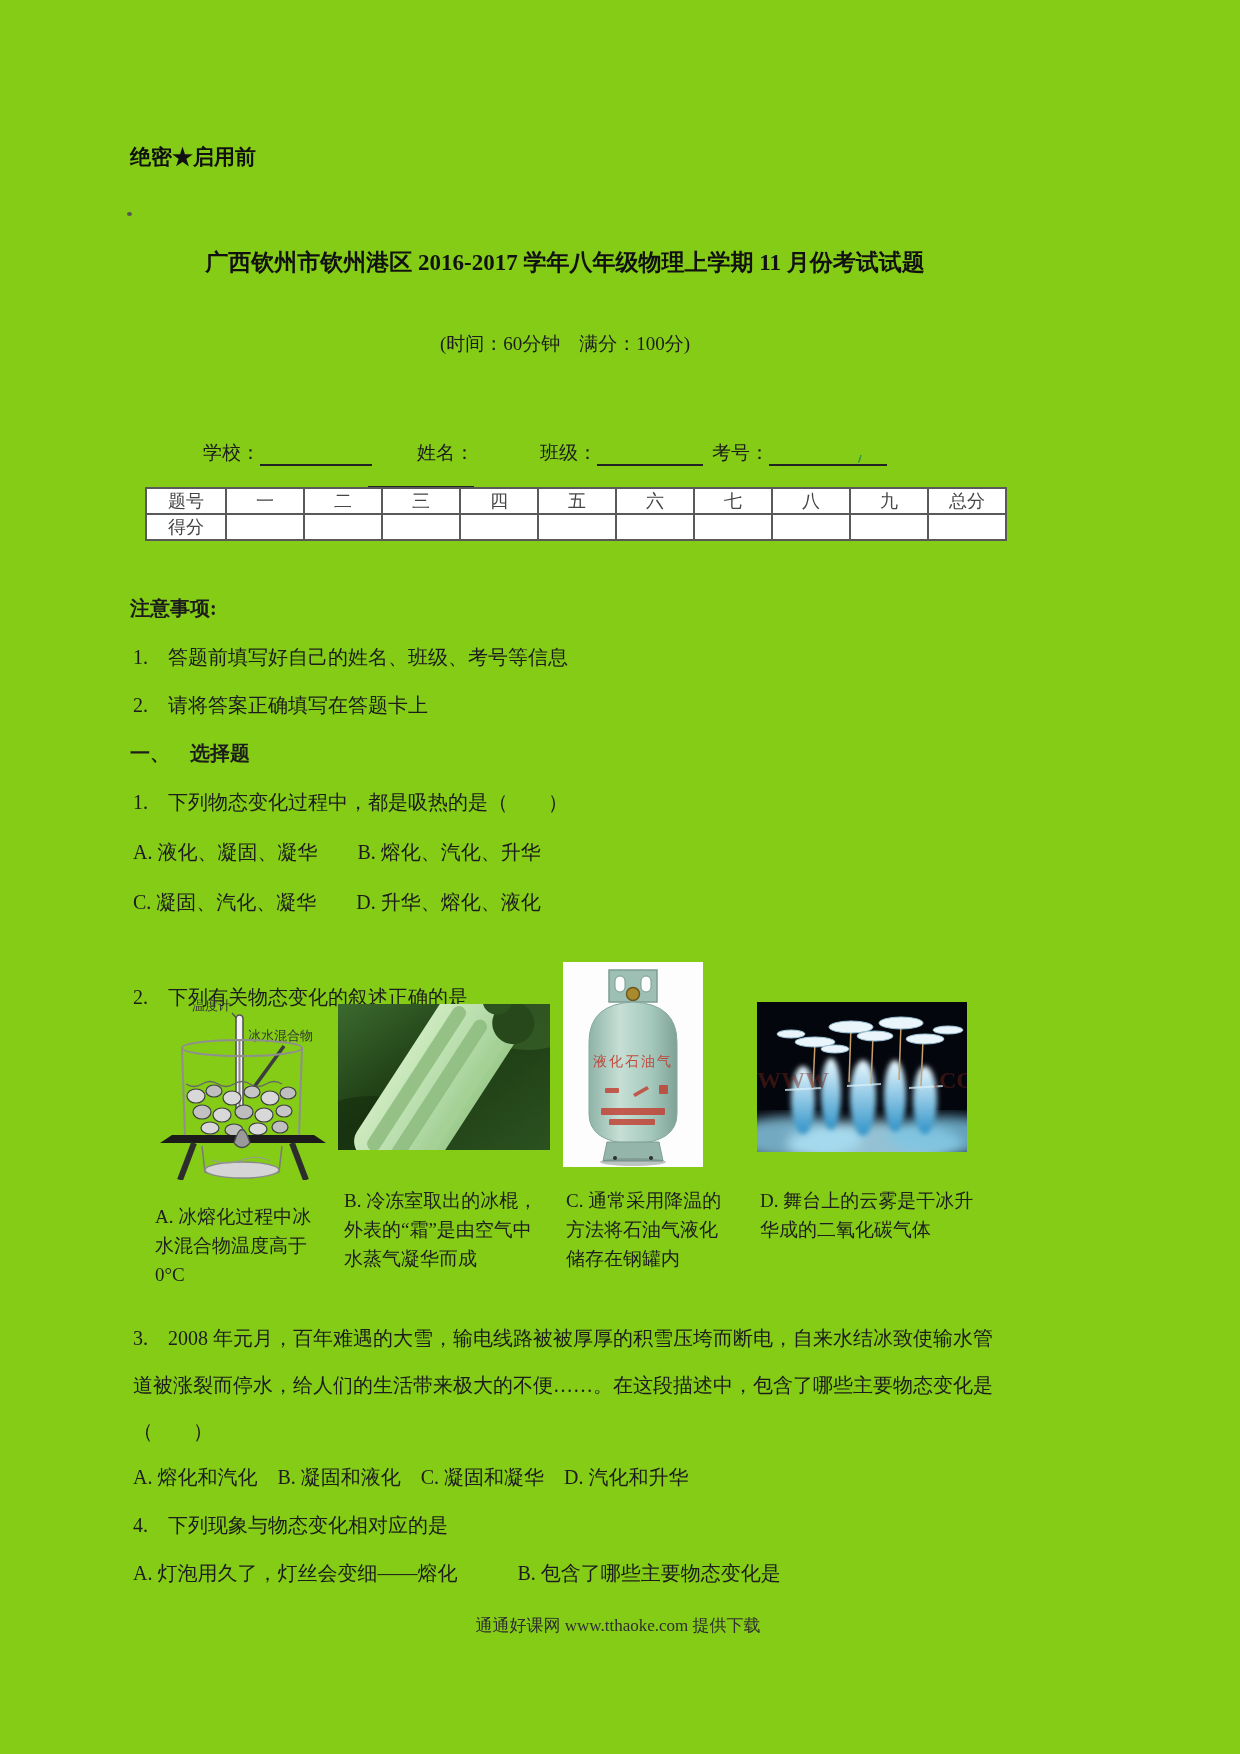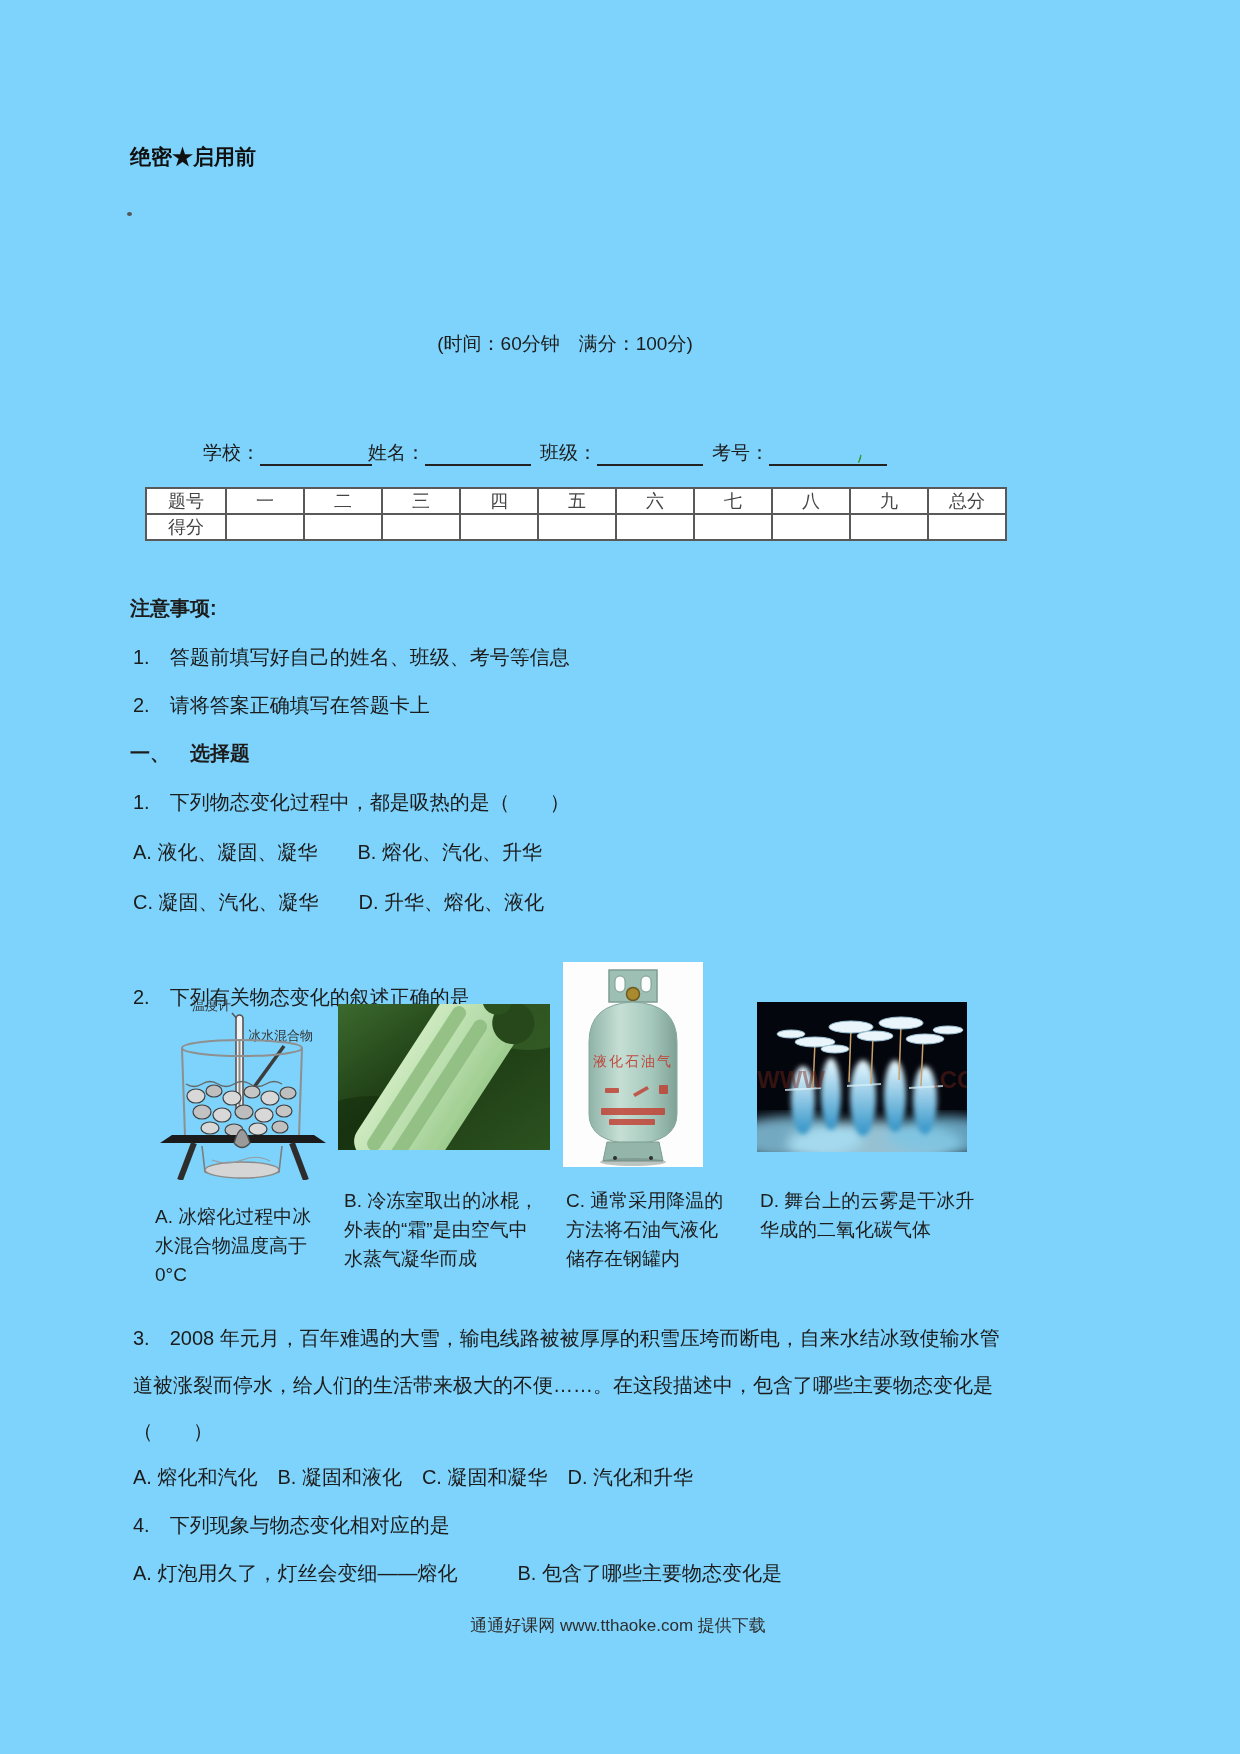--- a/index.html
+++ b/index.html
@@ -1,18 +1,18 @@
 <!DOCTYPE html>
 <html><head>
 <meta charset="utf-8">
 <style>
   *{box-sizing:border-box;margin:0;padding:0;}
   html,body{background:#e8e8e8;}
-  .page{position:relative;width:1240px;height:1754px;background:#7dd3fc;overflow:hidden;
-        font-family:Liberation Sans, sans-serif;color:#1a1a1a;}
+  .page{position:relative;width:1240px;height:1754px;background:#84cc16;overflow:hidden;
+        font-family:Liberation Serif, serif;color:#1a1a1a;}
   .abs{position:absolute;white-space:pre-wrap;}
   .b{font-weight:bold;}
   .body-line{font-size:20px;line-height:1.35;color:#1c1c1c;}
   .center-wrap{left:0;width:1130px;text-align:center;}
   .title{font-size:23px;font-weight:bold;color:#111;}
   .subtitle{font-size:19px;color:#1c1c1c;}
   .classification{font-size:21px;font-weight:bold;color:#101010;}
   .footer{font-size:17px;color:#2e2e2e;margin-left:28px;}
   .stray-dot{width:5px;height:4px;background:#555;border-radius:50%;}
   
@@ -33,27 +33,28 @@
 </style>
 </head>
 <body>
 
 <div class="page">
 
   <div class="abs classification" style="left:130px;top:143px;">绝密★启用前</div>
 
   <div class="abs stray-dot" style="left:127px;top:212px;"></div>
 
+  <div class="abs center-wrap title" style="top:247px;">广西钦州市钦州港区 2016-2017 学年八年级物理上学期 11 月份考试试题</div>
   <div class="abs center-wrap subtitle" style="top:331px;">(时间：60分钟　满分：100分)</div>
 
   <div class="abs stu-group" style="left:203px;top:440px;">
     <span class="stu-label">学校：</span>
     <span class="ruleline" style="width:112px;"></span>
   </div>
-  <div class="abs stu-group" style="left:368px;top:440px;">
+  <div class="abs stu-group" style="left:368px;top:440px;flex-direction:column;">
     <span class="stu-label">姓名：</span>
     <span class="ruleline" style="width:106px;"></span>
   </div>
   <div class="abs stu-group" style="left:540px;top:440px;">
     <span class="stu-label">班级：</span>
     <span class="ruleline" style="width:106px;"></span>
   </div>
   <div class="abs stu-group" style="left:712px;top:440px;">
     <span class="stu-label">考号：</span>
     <span class="ruleline" style="width:118px;">

